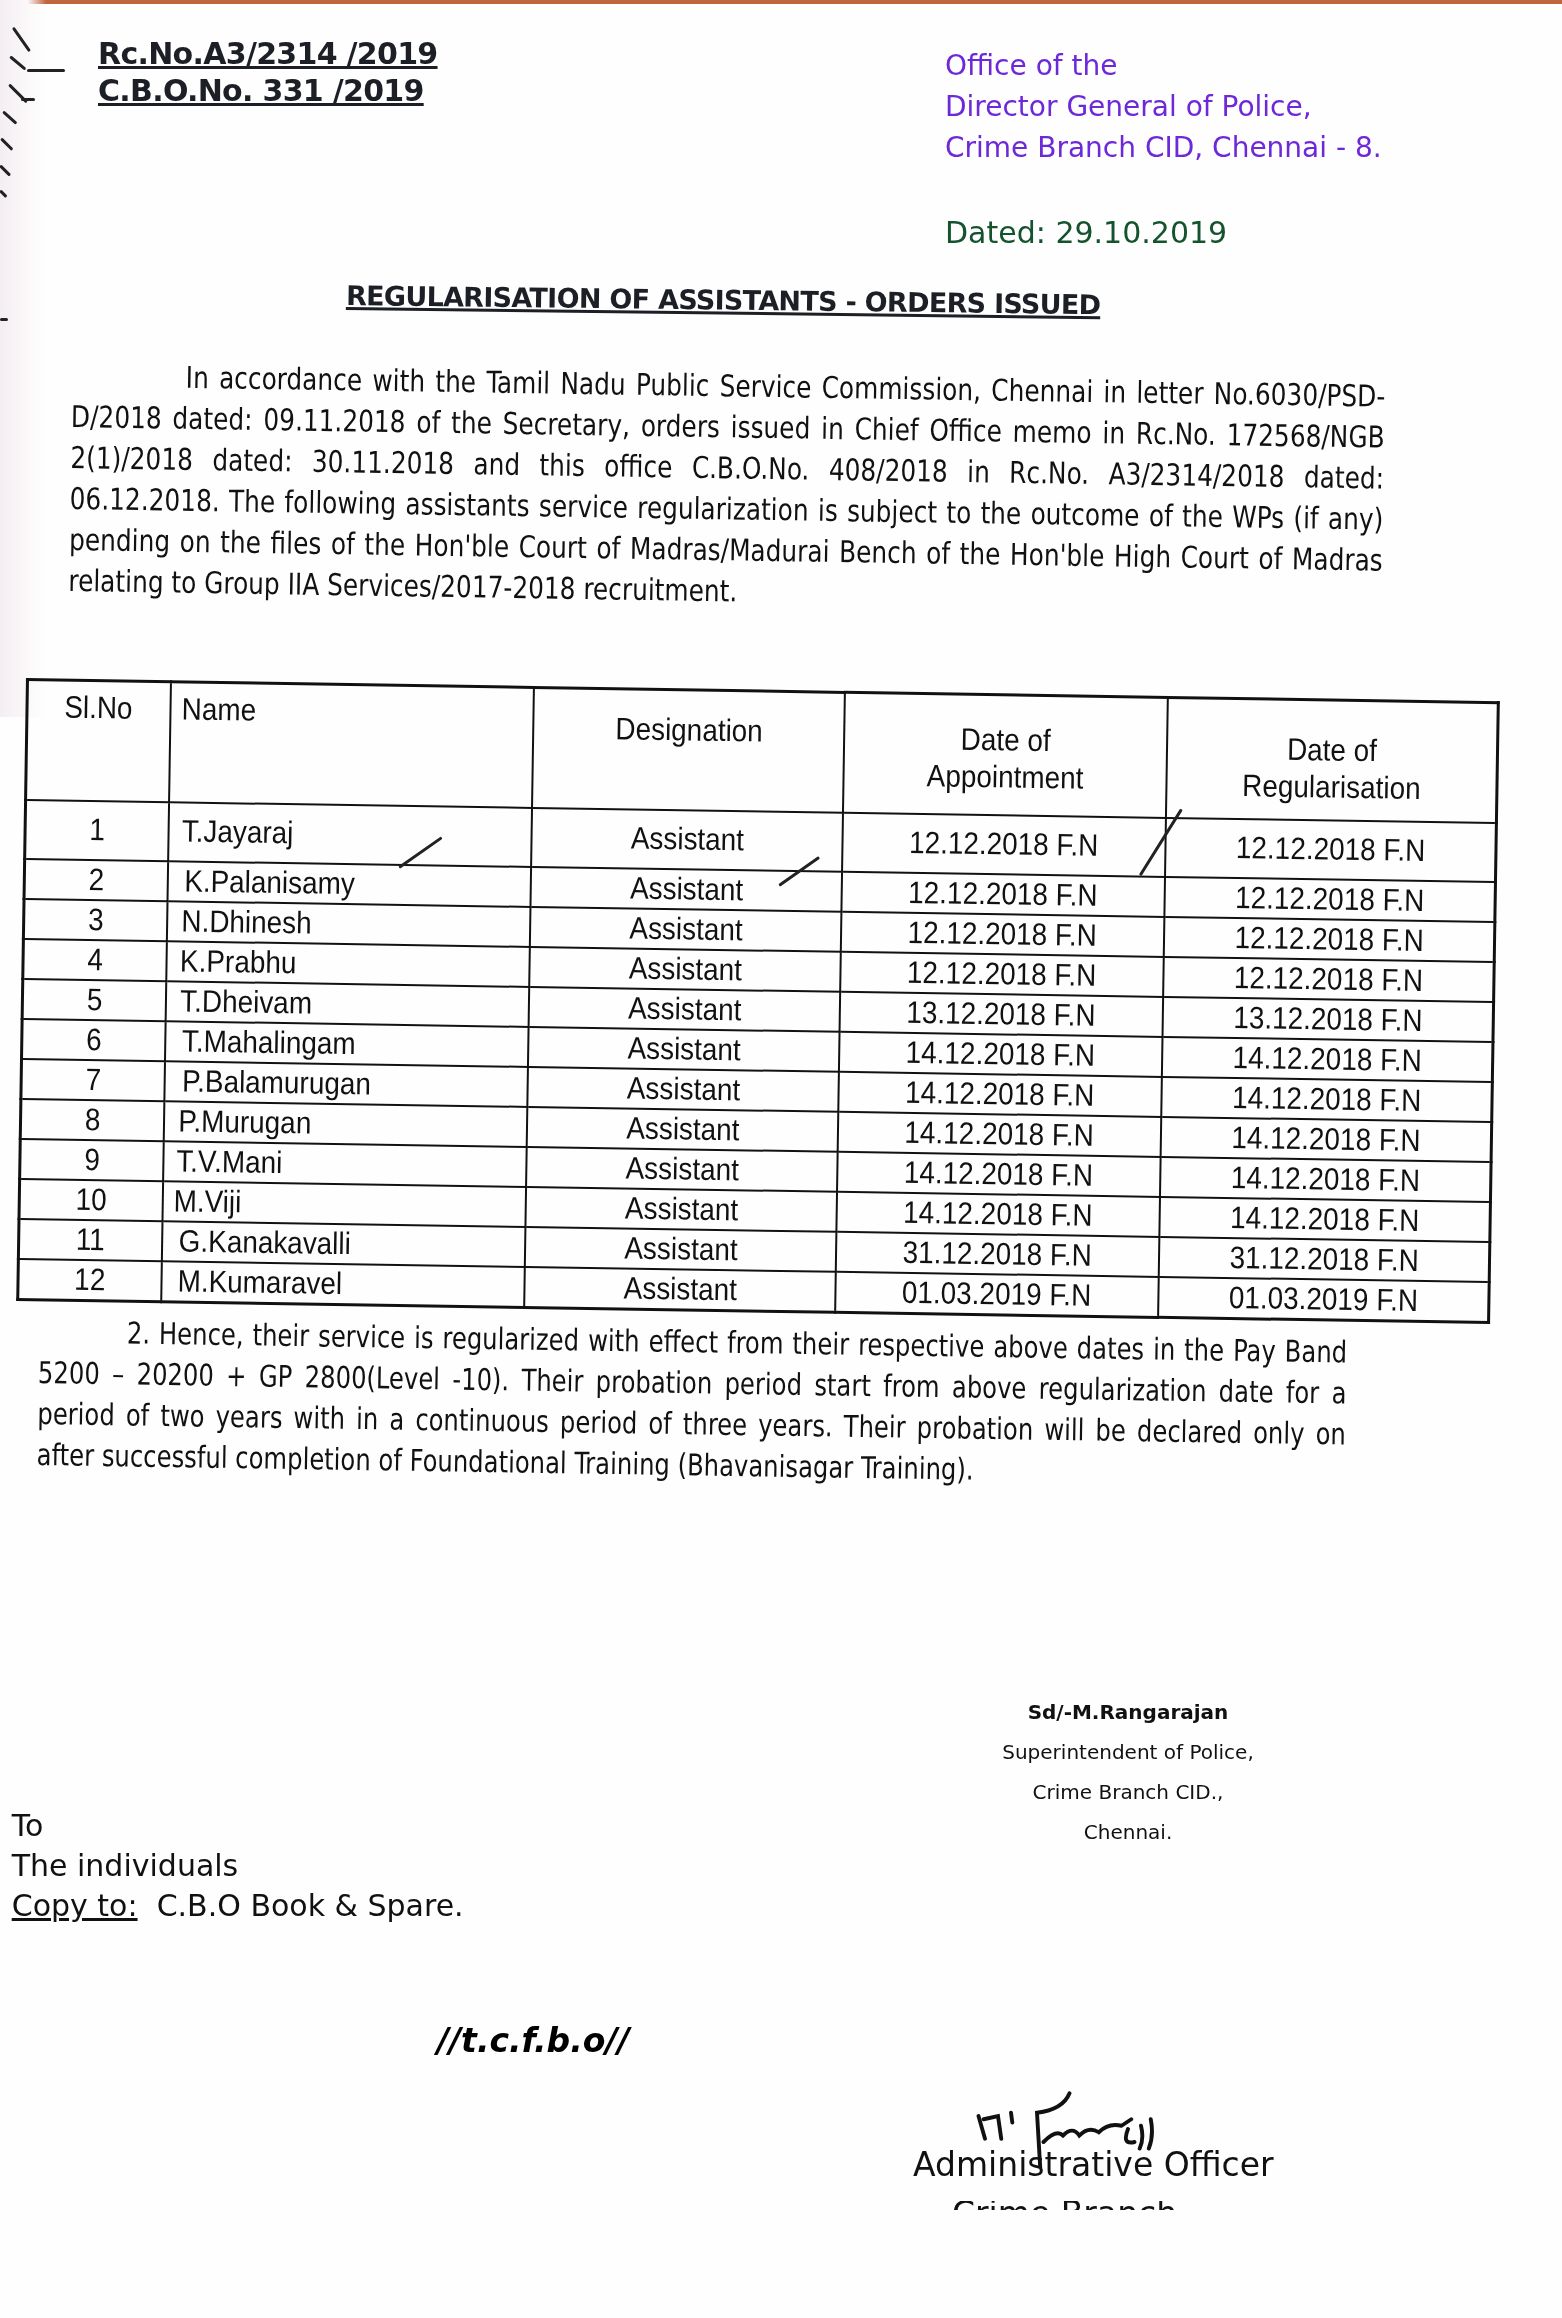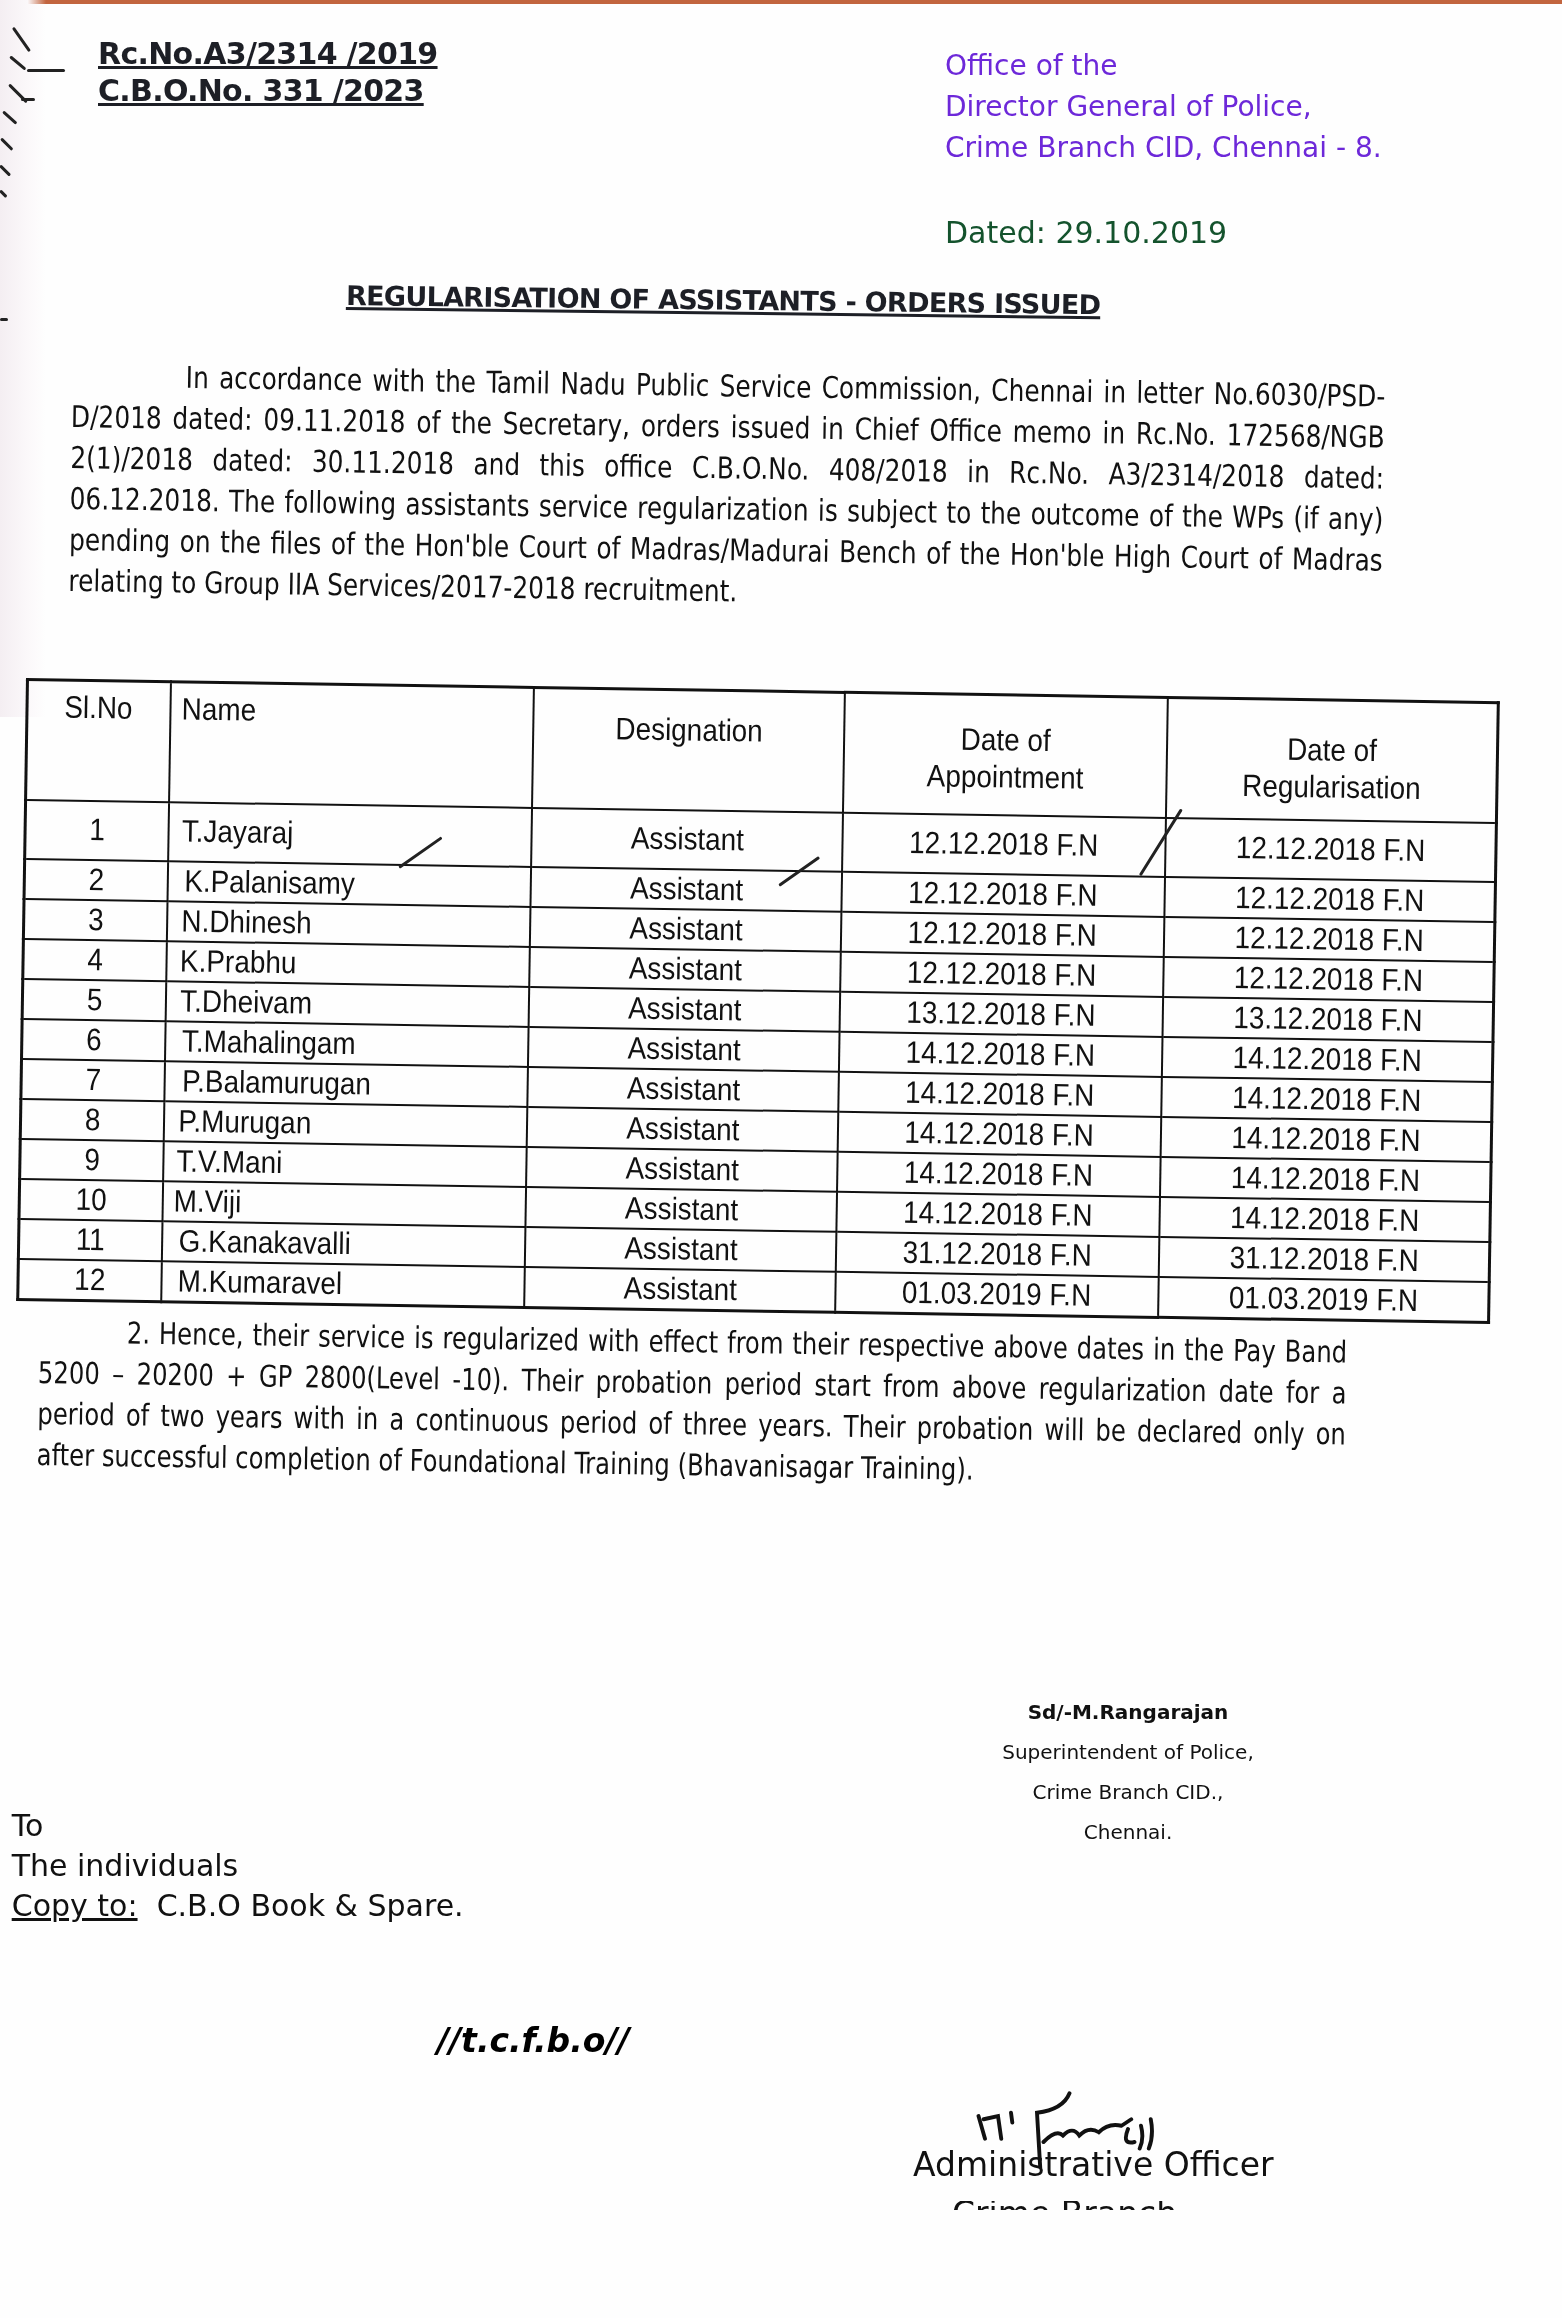--- a/index.html
+++ b/index.html
@@ -58,21 +58,21 @@
   <div class="tick" style="left:27px;top:69px;width:38px;transform:rotate(0deg);height:2.6px;"></div>
   <div class="tick" style="left:9px;top:83px;width:25px;transform:rotate(45deg);"></div>
   <div class="tick" style="left:21px;top:98px;width:14.3px;transform:rotate(0deg);height:2.6px;"></div>
   <div class="tick" style="left:2.6px;top:110px;width:18px;transform:rotate(42deg);"></div>
   <div class="tick" style="left:1.3px;top:137px;width:16.3px;transform:rotate(45deg);"></div>
   <div class="tick" style="left:0px;top:164px;width:14.3px;transform:rotate(45deg);"></div>
   <div class="tick" style="left:0px;top:189px;width:9px;transform:rotate(45deg);"></div>
   <div class="tick" style="left:0px;top:318px;width:7.8px;transform:rotate(0deg);"></div>
 
   <div class="refno" style="top:36px;text-align:center;">Rc.No.A3/2314 /2019</div>
-  <div class="refno" style="top:73px;">C.B.O.No. 331 /2023</div>
+  <div class="refno" style="top:73px;">C.B.O.No. 331 /2019</div>
 
   <div class="office">
     <div>Office of the</div>
     <div>Director General of Police,</div>
     <div>Crime Branch CID, Chennai - 8.</div>
   </div>
   <div class="dated">Dated: 29.10.2019</div>
 
   <div class="title">REGULARISATION OF ASSISTANTS - ORDERS ISSUED</div>
 

